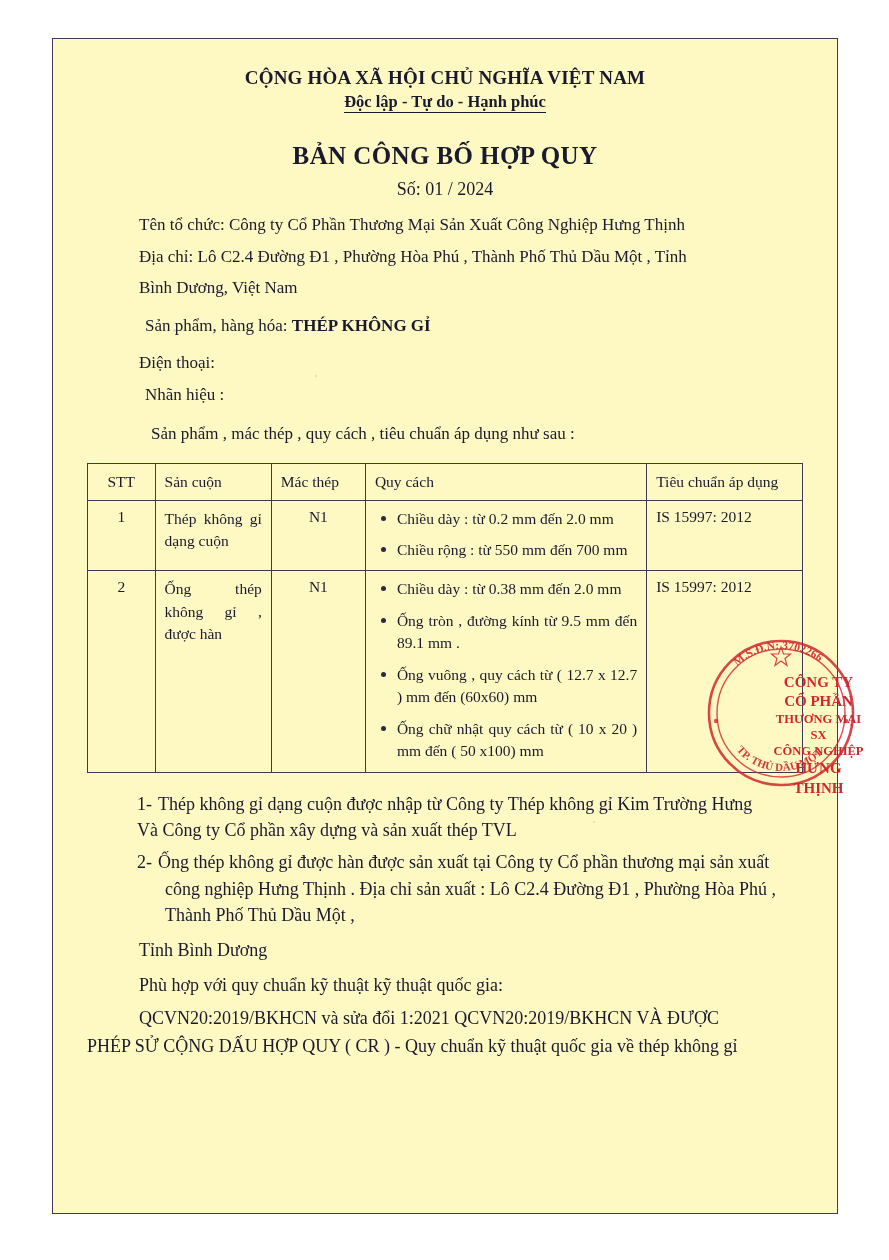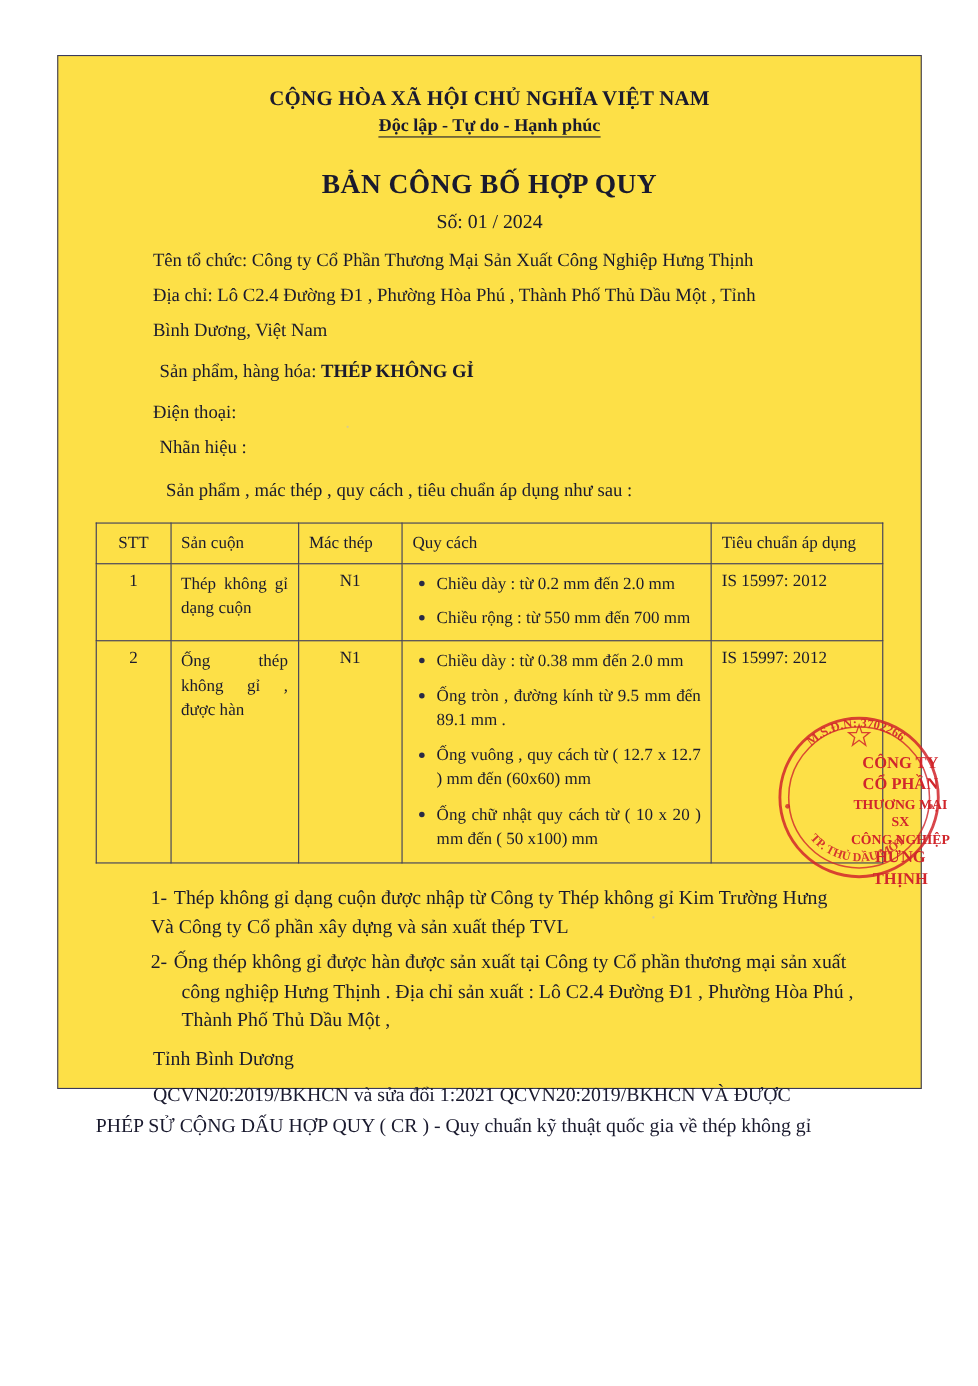--- a/index.html
+++ b/index.html
@@ -13,26 +13,26 @@
     position: relative;
     font-family: "Liberation Serif", serif;
     color: #1a1a2e;
     overflow: hidden;
   }
 
   
   .page-frame {
     position: absolute;
     left: 52px;
-    top: 50px;
+    top: 38px;
     width: 786px;
-    height: 940px;
+    height: 1176px;
     border: 1.5px solid #3a3a5c;
     box-sizing: border-box;
-    background: #fde047;
+    background: #fef9c3;
   }
 
   .content {
     position: absolute;
     left: 0;
     top: 0;
     width: 100%;
     height: 100%;
     padding: 20px 34px 0 34px;
     box-sizing: border-box;
@@ -297,20 +297,21 @@
       <div class="note-item">
         <span class="note-num">2-</span>
         <span class="note-text">Ống thép không gỉ được hàn được sản xuất tại Công ty Cổ phần thương mại sản xuất</span>
       </div>
       <div class="note-cont-in">công nghiệp Hưng Thịnh . Địa chỉ sản xuất : Lô C2.4 Đường Đ1 , Phường Hòa Phú ,</div>
       <div class="note-cont-in">Thành Phố Thủ Dầu Một ,</div>
     </div>
 
     <div class="tail">
       <div class="l1">Tỉnh Bình Dương</div>
+      <div class="l2">Phù hợp với quy chuẩn kỹ thuật kỹ thuật quốc gia:</div>
       <div class="l3">QCVN20:2019/BKHCN và sửa đổi 1:2021  QCVN20:2019/BKHCN VÀ ĐƯỢC</div>
       <div class="l4">PHÉP SỬ CỘNG DẤU HỢP QUY ( CR ) -  Quy chuẩn kỹ thuật quốc gia về thép không gỉ</div>
     </div>
 
   </div>
 
   <div class="stamp">
     <svg width="168" height="168" viewBox="0 0 168 168" xmlns="http://www.w3.org/2000/svg">
       <defs>
         <path id="arcTop" d="M 20,84 A 64,64 0 0 1 148,84" fill="none"></path>

